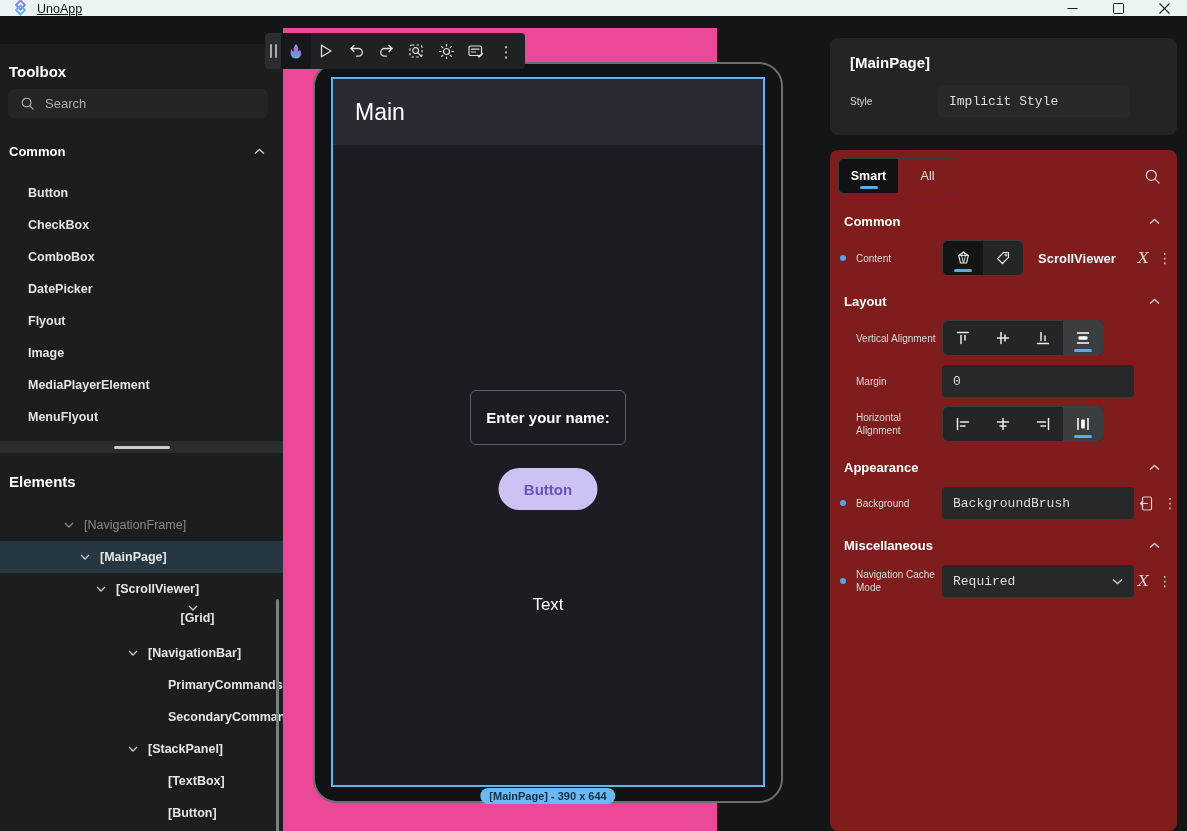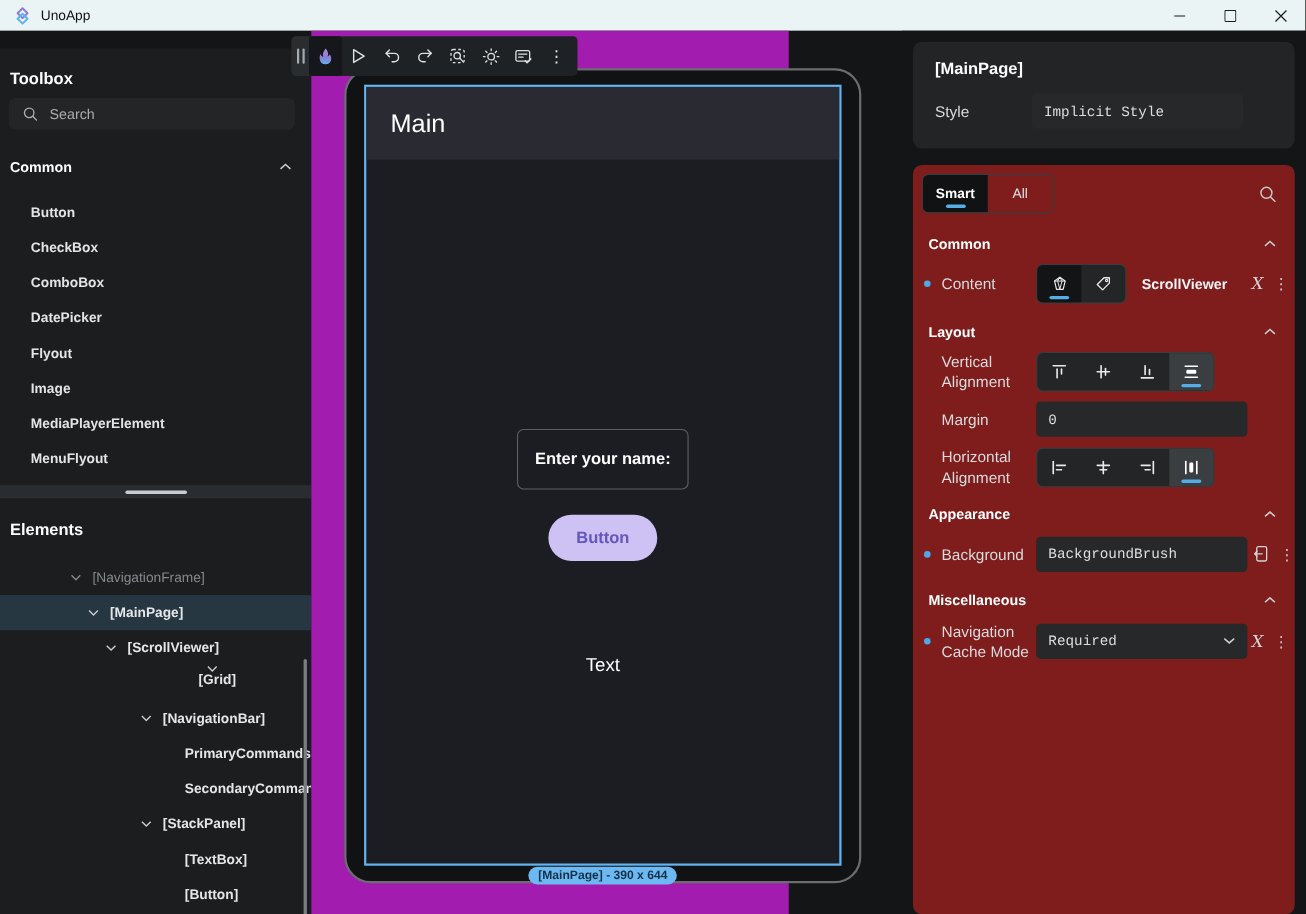--- a/index.html
+++ b/index.html
@@ -1,22 +1,22 @@
 <!DOCTYPE html>
 <html><head>
 <meta charset="utf-8">
 <style>
   * { margin:0; padding:0; box-sizing:border-box; }
   html,body { background:#0c0d0e; }
   .root{position:relative;width:1187px;height:831px;background:#141517;overflow:hidden;
         font-family:"Liberation Sans",sans-serif;-webkit-font-smoothing:antialiased;}
 
   
-  .titlebar{position:absolute;top:0;left:0;right:0;height:28px;background:#EAF4F4;
-            display:flex;align-items:center;color:#1b1b1b;}
+  .titlebar{position:absolute;top:0;left:0;right:0;height:16px;background:#EAF4F4;
+            display:flex;align-items:flex-end;color:#1b1b1b;text-decoration:underline;}
   .tb-logo{margin:0 8px 0 12px;display:flex;align-items:center;}
   .tb-title{font-size:12.5px;color:#111;}
   .win-controls{margin-left:auto;display:flex;align-items:center;height:100%;}
   .win-btn{width:46px;height:100%;display:flex;align-items:center;justify-content:center;
            background:transparent;border:none;cursor:default;}
 
   
   .workspace{position:absolute;top:28px;left:0;width:1187px;height:803px;background:#141517;}
 
   
@@ -47,21 +47,21 @@
   .tree-row{height:32px;display:flex;align-items:center;font-size:12.5px;font-weight:600;color:#E4E6E8;}
   .tree-row .chev{width:20px;display:flex;align-items:center;justify-content:flex-start;}
   .tree-row.dim .t-label{color:#85898C;font-weight:400;}
   .tree-row.selected{background:#263741;}
   .lvl1{padding-left:64px;} .lvl2{padding-left:80px;} .lvl3{padding-left:96px;}
   .lvl4{padding-left:112px;flex-direction:column;} .lvl5{padding-left:128px;} .leaf{padding-left:168px;}
   .vscroll{position:absolute;left:276px;top:555px;width:3px;height:248px;background:#7A7E81;border-radius:2px;}
   .hscroll{position:absolute;left:8px;top:796px;width:200px;height:3px;background:#7A7E81;border-radius:2px;}
 
   
-  .canvas{position:absolute;left:283px;top:0;width:434px;height:803px;background:#a21caf;}
+  .canvas{position:absolute;left:283px;top:0;width:434px;height:803px;background:#ec4899;}
 
   .toolbar{position:absolute;left:265px;top:5px;height:36px;background:#1F2224;border-radius:4px;
            display:flex;align-items:center;z-index:6;padding-right:4px;}
   .tb-handle{width:16px;height:36px;background:#2A2D2F;border-radius:4px 0 0 4px;display:flex;
              align-items:center;justify-content:center;gap:3px;}
   .tb-handle i{display:block;width:2px;height:14px;background:#A7ABAD;border-radius:1px;}
   .tool-btn{width:30px;height:36px;display:flex;align-items:center;justify-content:center;
             background:transparent;border:none;cursor:default;}
   .tool-btn.active{background:#15171A;border-radius:3px;}
   .kebab-v{color:#DDE0E2;font-size:15px;line-height:1;}
@@ -103,21 +103,21 @@
   .tab.active::after{content:"";position:absolute;bottom:4px;left:50%;transform:translateX(-50%);
                      width:18px;height:3px;background:#55AEE8;border-radius:2px;}
 
   .sec-header{display:flex;justify-content:space-between;align-items:center;height:30px;
               padding:0 17px 0 14px;margin-top:6px;}
   .sec-header .lbl{font-size:13px;font-weight:bold;color:#FFFFFF;}
 
   .prop-row{display:grid;grid-template-columns:16px 86px 196px 1fr;align-items:center;
             padding:4px 12px 4px 10px;min-height:42px;}
   .dot{width:6px;height:6px;border-radius:50%;background:#4FA7E8;justify-self:start;align-self:center;}
-  .plabel{font-size:14px;color:#D8DADC;line-height:1.3;}
+  .plabel{font-size:10px;color:#D8DADC;line-height:1.3;}
   .picons{display:flex;align-items:center;gap:9px;justify-content:flex-end;color:#D2D4D6;}
   .x-icon{font-family:"DejaVu Serif",serif;font-style:italic;font-size:15px;color:#D6D8DA;}
   .kebab{font-size:14px;color:#C8CBCD;line-height:1;}
 
   .seg{display:flex;border:1px solid #3A3D40;border-radius:6px;overflow:hidden;width:max-content;background:#232527;}
   .seg-cell{width:40px;height:34px;display:flex;align-items:center;justify-content:center;position:relative;
             background:transparent;border:none;}
   .seg-cell.sel{background:#3A3E41;}
   .seg.seg-dark .seg-cell.sel{background:#121416;}
   .seg-cell.sel::after{content:"";position:absolute;bottom:3px;left:50%;transform:translateX(-50%);

